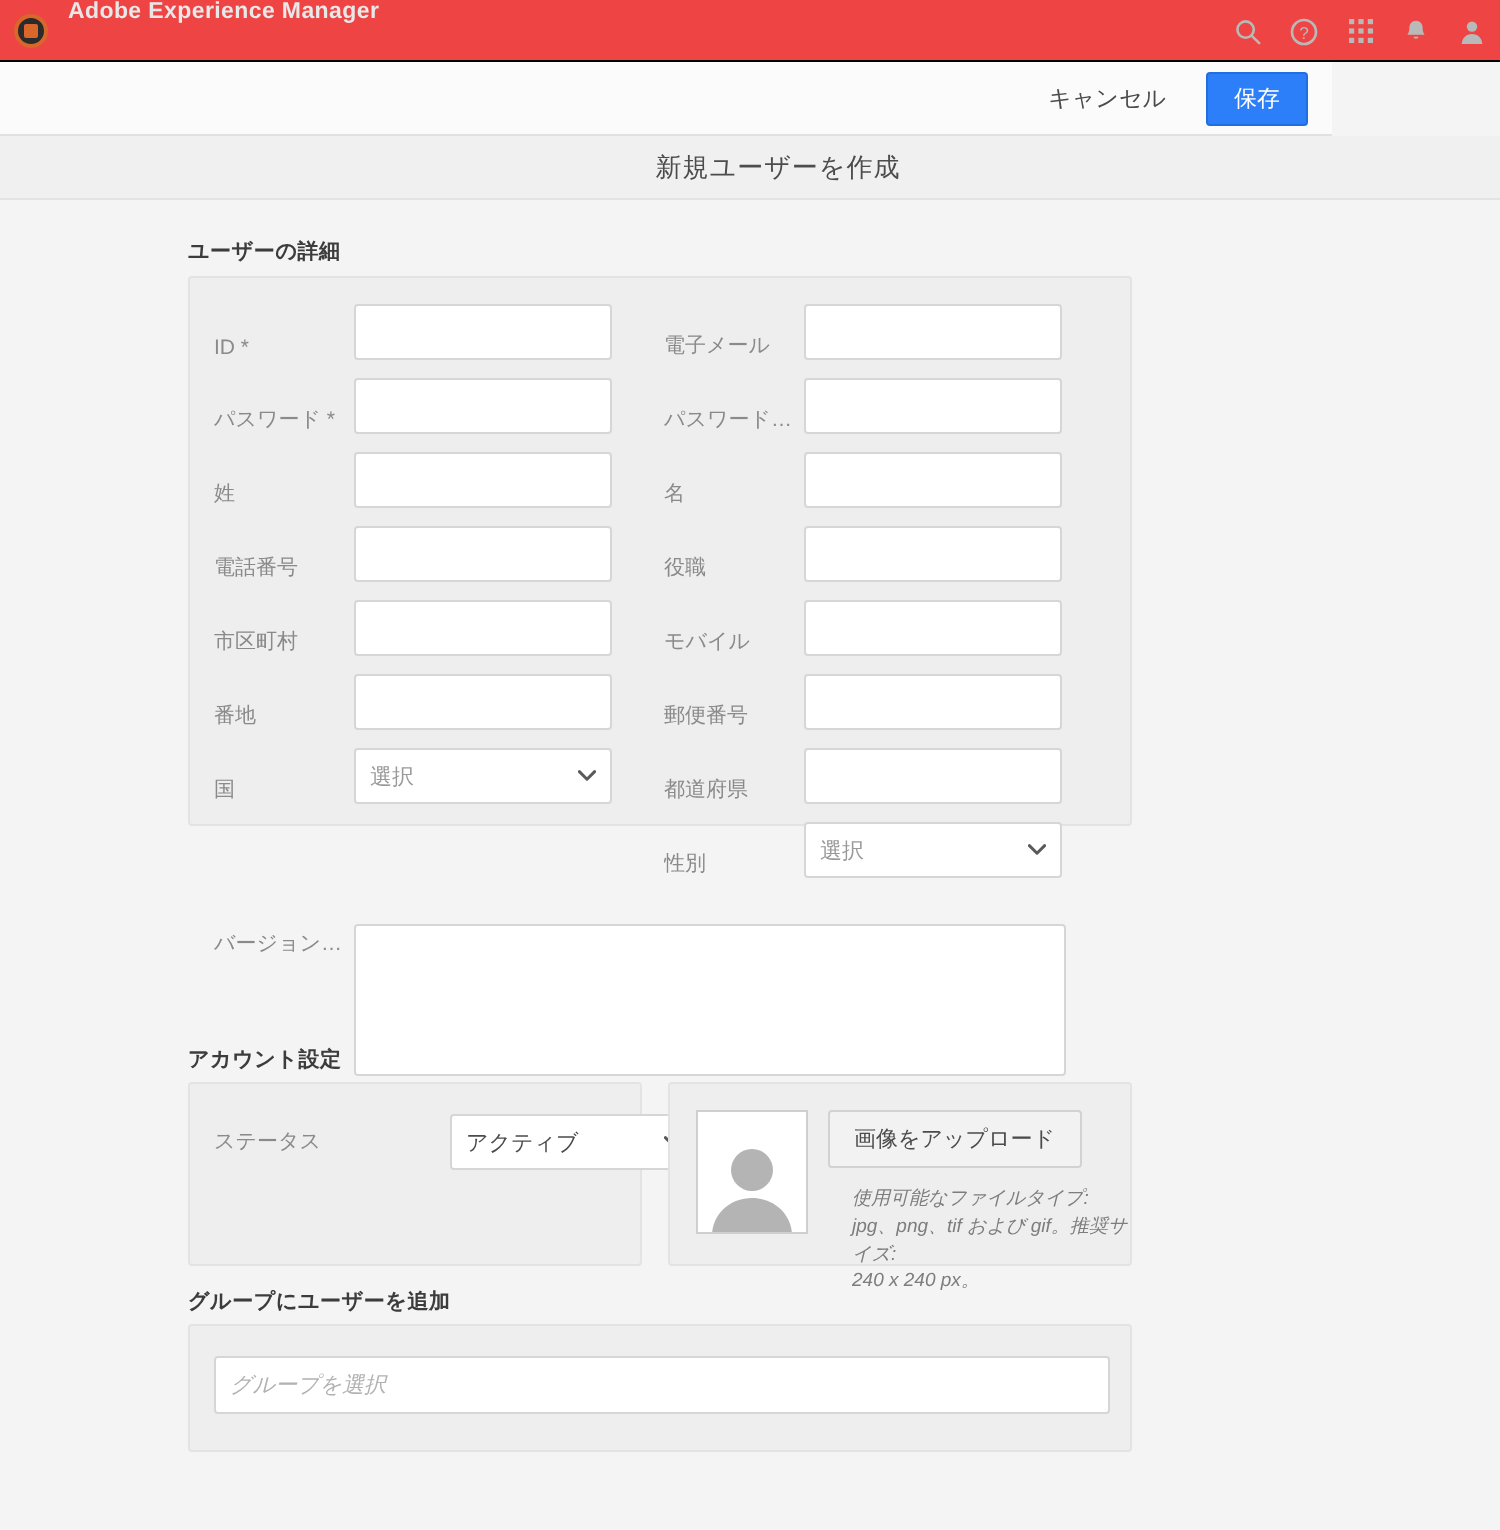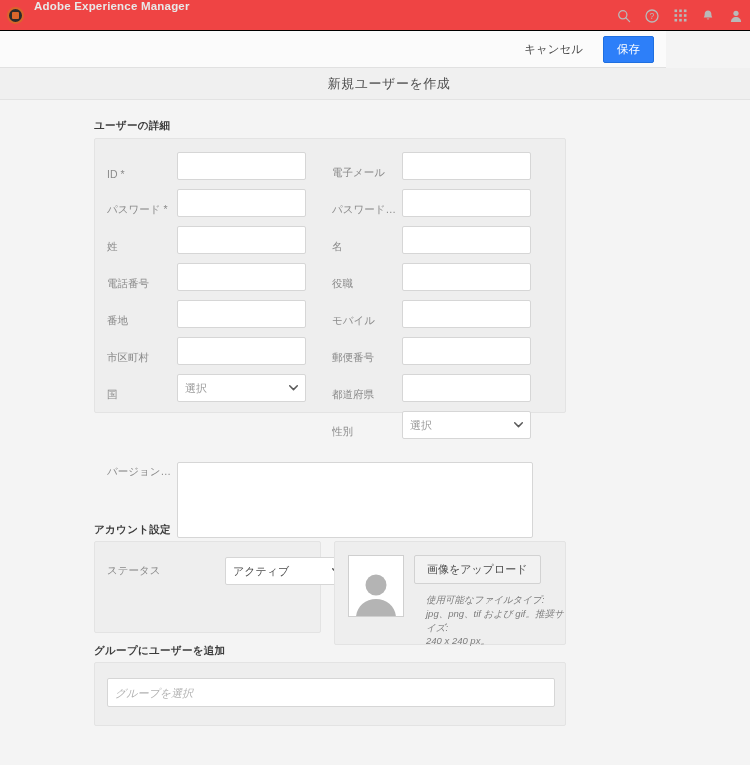--- a/index.html
+++ b/index.html
@@ -283,25 +283,25 @@
         </div>
         <div class="row">
           <div class="lbl" style="width: 70px; flex: 0 0 70px;">姓</div>
           <input class="inp" style="width: 129px;">
         </div>
         <div class="row">
           <div class="lbl" style="width: 70px; flex: 0 0 70px;">電話番号</div>
           <input class="inp" style="width: 129px;">
         </div>
         <div class="row">
+          <div class="lbl" style="width: 70px; flex: 0 0 70px;">市区町村</div>
+          <input class="inp" style="width: 129px;">
+        </div>
+        <div class="row">
           <div class="lbl" style="width: 70px; flex: 0 0 70px;">番地</div>
-          <input class="inp" style="width: 129px;">
-        </div>
-        <div class="row">
-          <div class="lbl" style="width: 70px; flex: 0 0 70px;">市区町村</div>
           <input class="inp" style="width: 129px;">
         </div>
         <div class="row">
           <div class="lbl" style="width: 70px; flex: 0 0 70px;">国</div>
           <div class="sel" style="width: 129px;">
             <span class="v ph">選択</span>
             <span class="chev">
               <svg width="9" height="6" viewBox="0 0 9 6">
                 <path d="M.7.8 4.5 4.6 8.3.8" fill="none" stroke="#5a5a5a" stroke-width="1.5" stroke-linecap="round" stroke-linejoin="round"></path>
               </svg>
@@ -368,21 +368,21 @@
           <svg width="9" height="6" viewBox="0 0 9 6">
               <path d="M.7.8 4.5 4.6 8.3.8" fill="none" stroke="#5a5a5a" stroke-width="1.5" stroke-linecap="round" stroke-linejoin="round"></path>
             </svg>
         </span>
       </div>
     </div>
   </div>
 
   <div class="section-title" style="position:absolute; left:334px; top:448px;">写真</div>
 
-  <div class="panel" style="position:absolute; left:334px; top:441px; width:232px; height:104px;">
+  <div class="panel" style="position:absolute; left:334px; top:441px; width:232px; height:92px;">
     <div style="position:absolute; left:13px; top:13px; display:flex; align-items:flex-start;">
       <div class="avatar">
         <svg width="46" height="48" viewBox="0 0 46 48">
           <circle cx="23" cy="17" r="10.5" fill="#b4b4b4"></circle>
           <path d="M3 50c0-11 9-19 20-19s20 8 20 19z" fill="#b4b4b4"></path>
         </svg>
       </div>
       <div style="margin-left:10px;">
         <button class="btn-upload">画像をアップロード</button>
         <div class="hint" style="margin-top:9px;margin-left:12px;">

